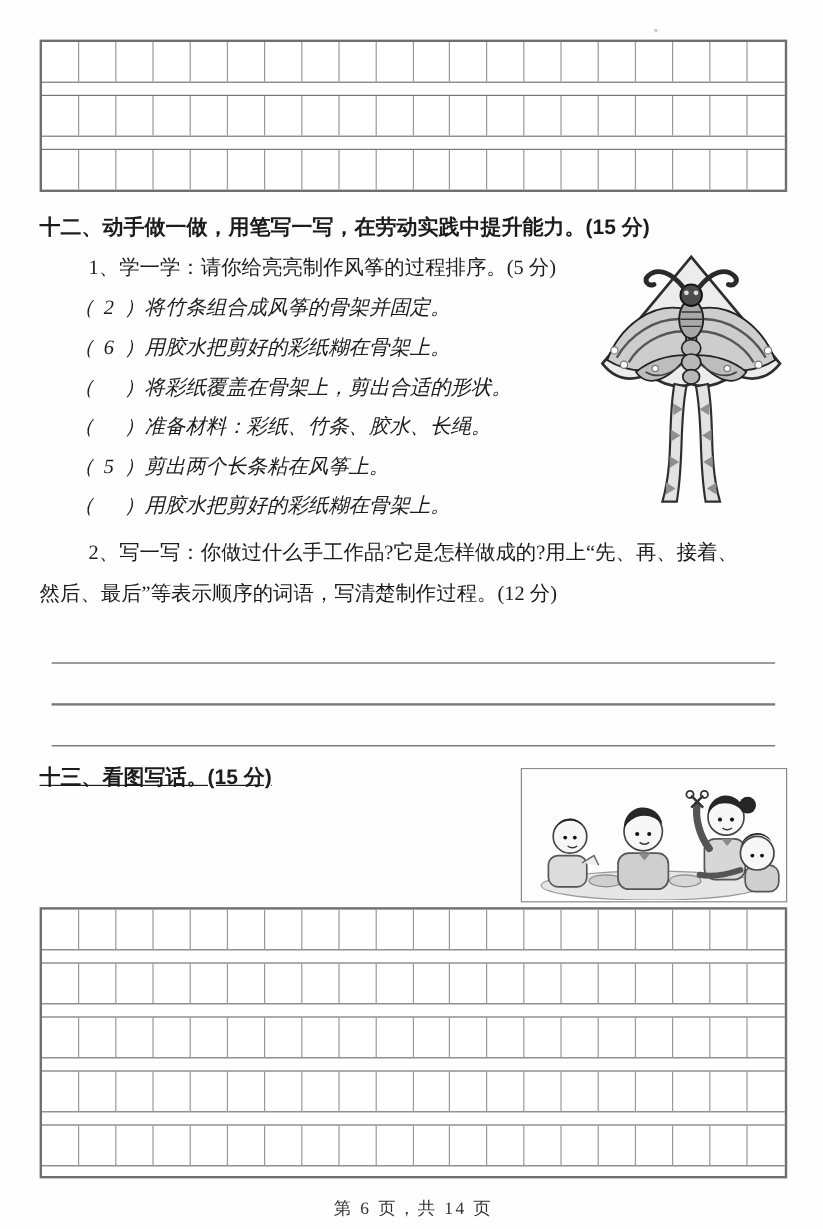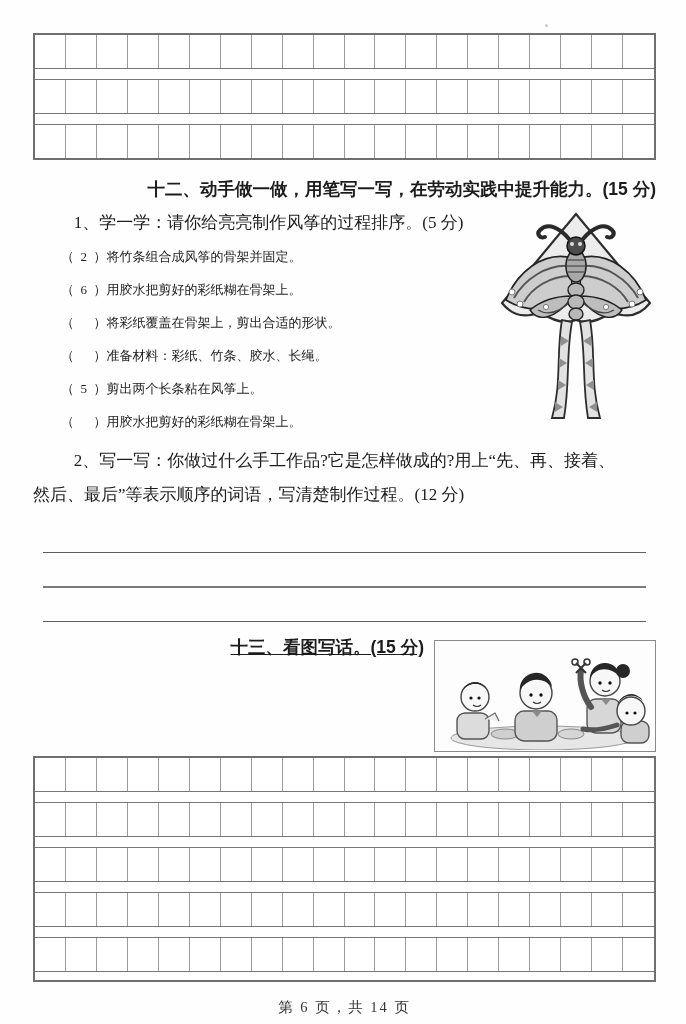--- a/index.html
+++ b/index.html
@@ -15,25 +15,25 @@
   .grid-row{display:grid;height:33px;border-bottom:1px solid #767676;}
   .grid-row:last-child{border-bottom:none;}
   .grid-cell{border-right:1px solid #9a9a9a;}
   .grid-cell:last-child{border-right:none;}
   .grid-gap{height:10px;border-bottom:1px solid #767676;}
   .grid-gap.tail{height:8px;border-bottom:none;}
 
   
   .h-sec{
     font-family:"Liberation Sans","DejaVu Sans",sans-serif;
-    font-weight:bold;font-size:17.5px;line-height:26px;margin:16px 0 0 0;text-align:right;
+    font-weight:bold;font-size:17.5px;line-height:26px;margin:16px 0 0 0;
   }
   .q-line{font-size:17px;line-height:30px;margin-top:6px;text-indent:2.4em;}
   .steps{position:relative;margin-top:2px;min-height:198px;}
-  .step{font-size:13px;line-height:33px;padding-left:28px;white-space:nowrap;}
+  .step{font-size:17px;line-height:33px;padding-left:28px;white-space:nowrap;font-style:italic;}
   .step .num{display:inline-block;width:1.5em;text-align:center;}
   .kite-wrap{position:absolute;right:-6px;top:-32px;width:172px;height:220px;}
 
   .q2 p{font-size:17px;line-height:34px;margin:0;}
   .q2{margin-top:6px;}
   .q2 .first{text-indent:2.4em;}
 
   .answers{margin:7px 10px 0 10px;}
   .ans-line{height:33px;border-bottom:1.6px solid #5e5e5e;}
   .ans-line:nth-child(2){border-bottom:2px solid #7a7a7a;}

